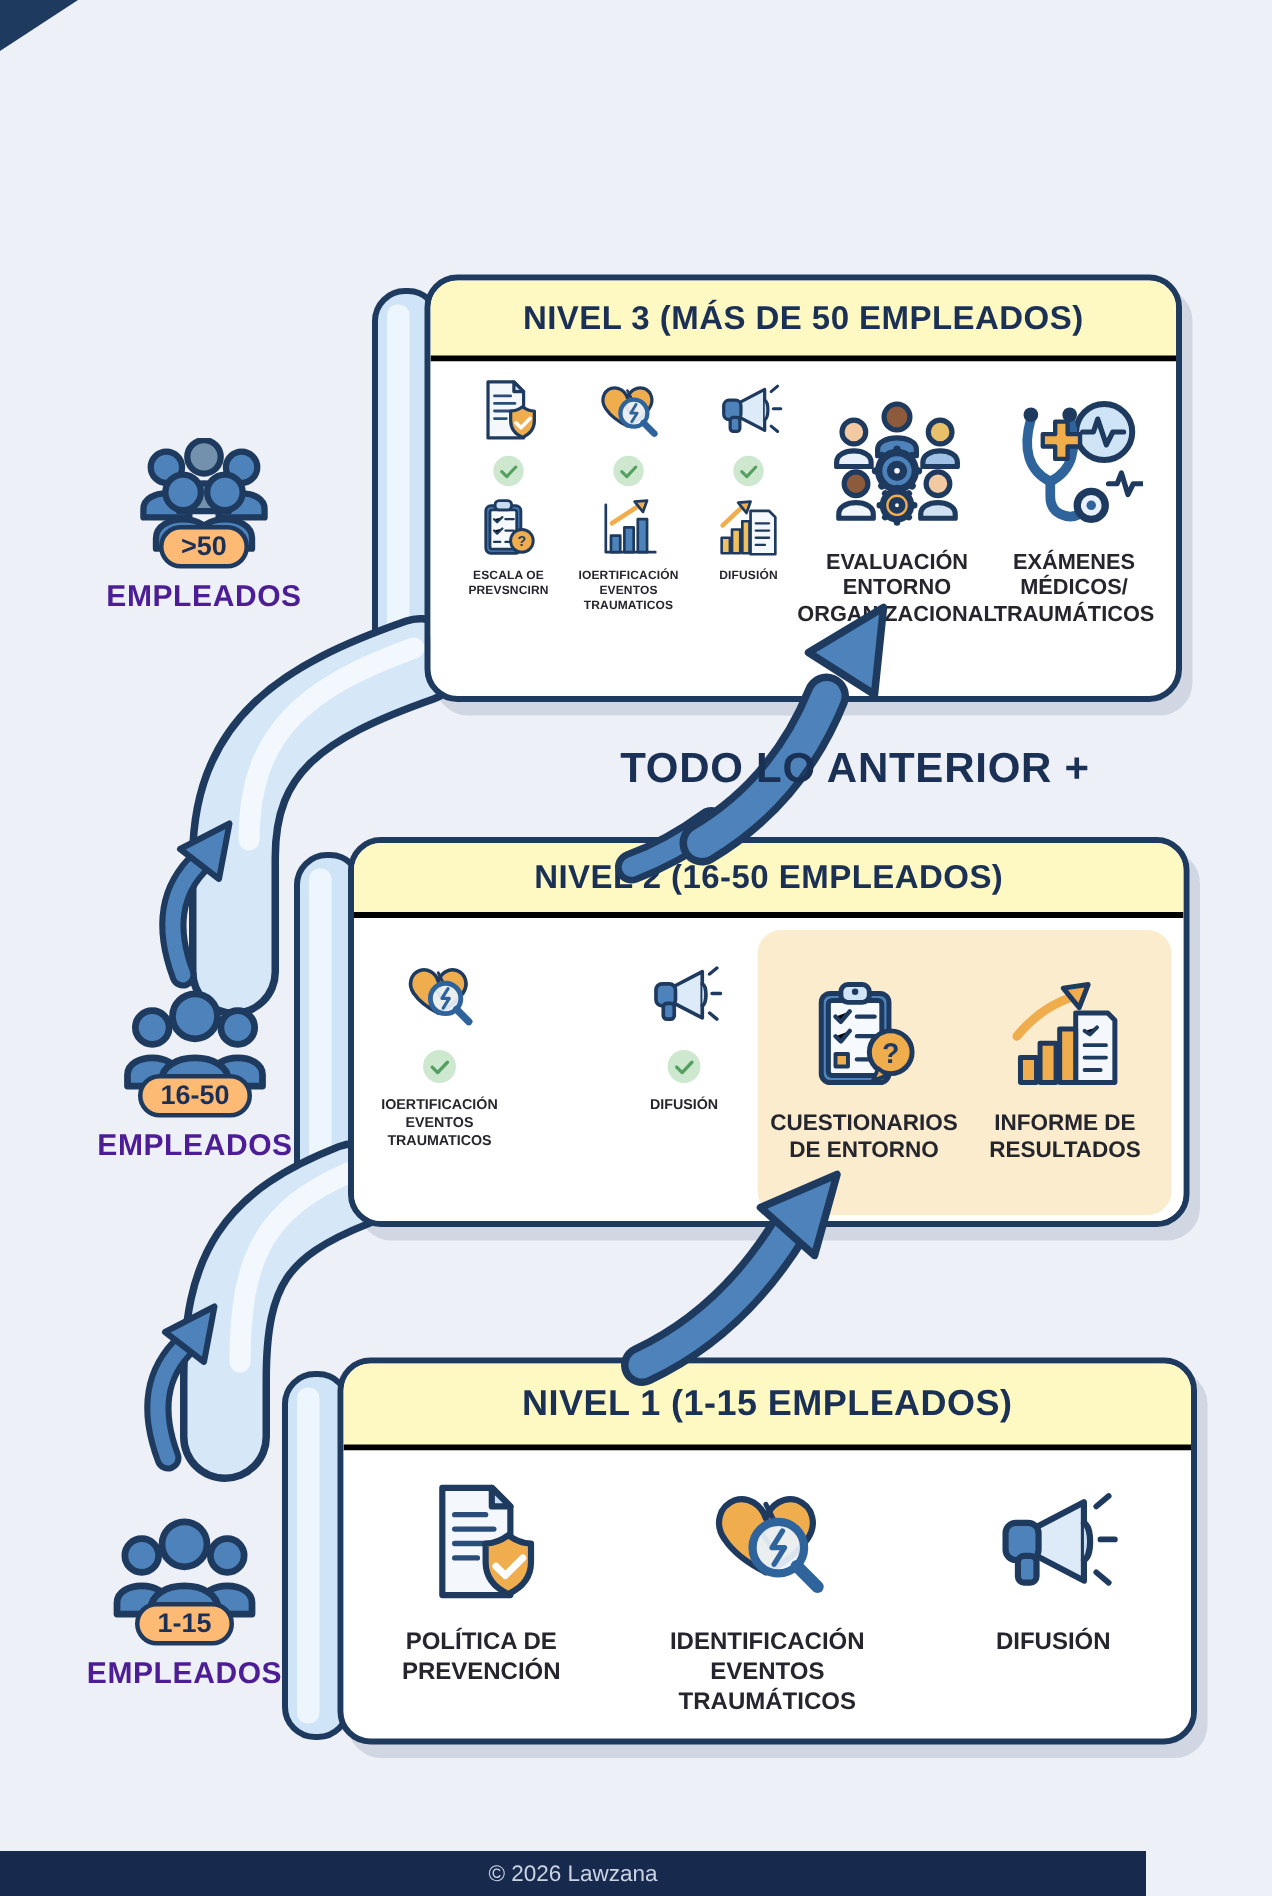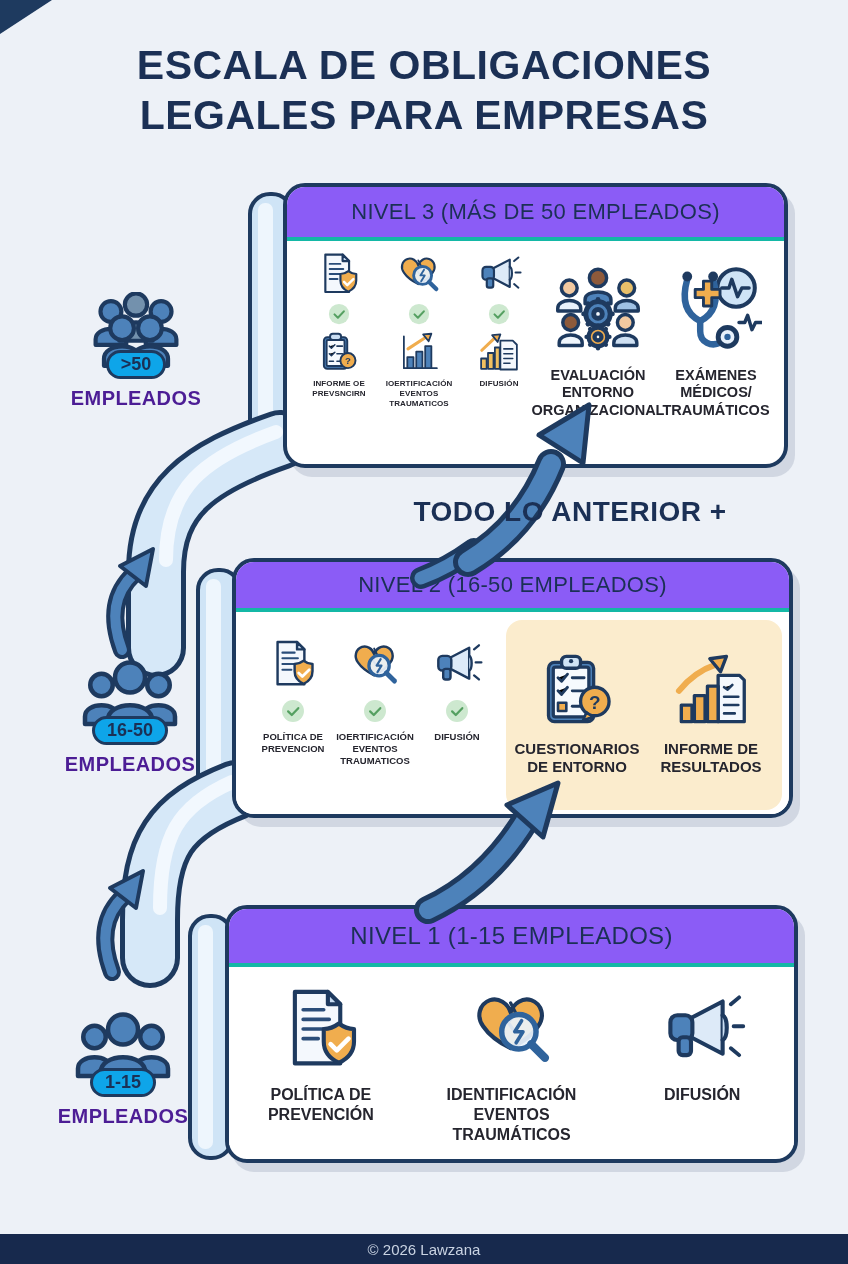--- a/index.html
+++ b/index.html
@@ -8,22 +8,22 @@
   svg{display:block;}
   .layer{position:absolute;inset:0;width:848px;height:1264px;pointer-events:none;}
   .z1{z-index:1}.z3{z-index:3}
 
   .title{position:absolute;top:40px;left:0;width:848px;text-align:center;z-index:4;
     font-weight:bold;font-size:41px;line-height:1.22;letter-spacing:.5px;color:#1b3055;}
 
   
   .card{position:absolute;z-index:2;background:#fff;border:4px solid #1e3a5f;border-radius:22px;
     overflow:hidden;box-shadow:7px 9px 0 rgba(27,48,85,.13);}
-  .card-header{background:#8b5cf6;border-bottom:4px solid #14b8a6;display:flex;align-items:center;
-    justify-content:center;font-weight:normal;color:#1b3055;letter-spacing:.3px;}
+  .card-header{background:#fef9c3;border-bottom:4px solid #000000;display:flex;align-items:center;
+    justify-content:center;font-weight:bold;color:#1b3055;letter-spacing:.3px;}
   .card-body{display:flex;background:#fff;}
   #card-n3{left:283px;top:183px;width:497px;height:277px;}
   #card-n3 .card-header{height:50px;font-size:22px;}
   #card-n2{left:232px;top:558px;width:553px;height:252px;}
   #card-n2 .card-header{height:46px;font-size:22px;}
   #card-n1{left:225px;top:905px;width:565px;height:250px;}
   #card-n1 .card-header{height:54px;font-size:24px;}
 
   .cols{display:flex;align-items:flex-start;justify-content:center;}
   .col{display:flex;flex-direction:column;align-items:center;text-align:center;}
@@ -60,28 +60,28 @@
   #card-n1 .col{width:170px;}
   #card-n1 .ic-a{width:88px;height:88px;margin-bottom:12px;}
   #card-n1 .lbl{font-size:16px;line-height:1.25;}
 
   
   .side-group{position:absolute;z-index:2;width:156px;display:flex;flex-direction:column;align-items:center;}
   #group-50{left:58px;top:292px;}
   #group-16{left:52px;top:658px;}
   #group-1{left:45px;top:1010px;}
   .crowd{width:108px;height:78px;}
-  .badge{margin-top:-20px;background:#0ea5e9;border:3.5px solid #1e3a5f;border-radius:999px;
+  .badge{margin-top:-20px;background:#fdba74;border:3.5px solid #1e3a5f;border-radius:999px;
     padding:1px 12px;font-weight:bold;font-size:18px;color:#1b3055;z-index:3;}
   .side-label{margin-top:8px;font-weight:bold;font-size:20px;letter-spacing:.4px;color:#4c1d95;}
 
   .connector-note{position:absolute;left:395px;top:496px;width:350px;z-index:4;text-align:center;
     font-weight:bold;font-size:28px;letter-spacing:.5px;color:#1b3055;}
 
-  .footer{position:absolute;left:0;bottom:0;width:848px;height:30px;background:#17294d;z-index:5;
+  .footer{position:absolute;left:0;bottom:0;width:764px;height:30px;background:#17294d;z-index:5;
     display:flex;align-items:center;justify-content:center;font-size:15px;color:#c9d3e2;}
 </style>
 </head>
 <body>
 
 <div class="canvas">
 
   <svg width="0" height="0" style="position:absolute" aria-hidden="true">
     <defs>
       <g id="sym-docshield" stroke="#1e3a5f" stroke-width="3" stroke-linejoin="round" stroke-linecap="round">
@@ -221,40 +221,36 @@
     <path d="M 276,432 C 204,458 166,488 166,560" fill="none" stroke="#f2f8fe" stroke-width="14" stroke-linecap="round"></path>
     <rect x="198" y="570" width="42" height="244" rx="20" fill="#cfe4f6" stroke="#1e3a5f" stroke-width="4"></rect>
     <rect x="206" y="579" width="15" height="226" rx="7" fill="#eef6fd"></rect>
     <path d="M 236,790 C 170,816 150,846 150,920 L 150,958" fill="none" stroke="#1e3a5f" stroke-width="60" stroke-linecap="round"></path>
     <path d="M 236,790 C 170,816 150,846 150,920 L 150,958" fill="none" stroke="#d6e8f8" stroke-width="50" stroke-linecap="round"></path>
     <path d="M 232,782 C 178,806 160,836 160,908" fill="none" stroke="#f2f8fe" stroke-width="14" stroke-linecap="round"></path>
     <rect x="190" y="916" width="42" height="242" rx="20" fill="#cfe4f6" stroke="#1e3a5f" stroke-width="4"></rect>
     <rect x="198" y="925" width="15" height="224" rx="7" fill="#eef6fd"></rect>
   </svg>
 
-  <div class="title">
-    <div>ESCALA DE OBLIGACIONES</div>
-    <div>LEGALES PARA EMPRESAS</div>
-  </div>
 
   <div class="card" id="card-n3">
     <div class="card-header">NIVEL 3 (MÁS DE 50 EMPLEADOS)</div>
     <div class="card-body">
       <div class="n3-left cols">
         <div class="col">
           <svg class="ic-a" viewBox="0 0 64 64">
               <use href="#sym-docshield"></use>
             </svg>
           <svg class="ic-chk" viewBox="0 0 64 64">
               <use href="#sym-check"></use>
             </svg>
           <svg class="ic-b" viewBox="0 0 64 64">
               <use href="#sym-clipq"></use>
             </svg>
-          <div class="lbl">INFORME OE PREVSNCIRN</div>
+          <div class="lbl">ESCALA OE PREVSNCIRN</div>
         </div>
         <div class="col">
           <svg class="ic-a" viewBox="0 0 64 64">
               <use href="#sym-heartmag"></use>
             </svg>
           <svg class="ic-chk" viewBox="0 0 64 64">
               <use href="#sym-check"></use>
             </svg>
           <svg class="ic-b" viewBox="0 0 64 64">
               <use href="#sym-chartup"></use>
@@ -290,29 +286,20 @@
       </div>
     </div>
   </div>
 
   <div class="connector-note">TODO LO ANTERIOR +</div>
 
   <div class="card" id="card-n2">
     <div class="card-header">NIVEL 2 (16-50 EMPLEADOS)</div>
     <div class="card-body">
       <div class="n2-left cols">
-        <div class="col">
-          <svg class="ic-a" viewBox="0 0 64 64">
-              <use href="#sym-docshield"></use>
-            </svg>
-          <svg class="ic-chk" viewBox="0 0 64 64">
-              <use href="#sym-check"></use>
-            </svg>
-          <div class="lbl">POLÍTICA DE PREVENCION</div>
-        </div>
         <div class="col">
           <svg class="ic-a" viewBox="0 0 64 64">
               <use href="#sym-heartmag"></use>
             </svg>
           <svg class="ic-chk" viewBox="0 0 64 64">
               <use href="#sym-check"></use>
             </svg>
           <div class="lbl">IOERTIFICACIÓN EVENTOS TRAUMATICOS</div>
         </div>
         <div class="col">

